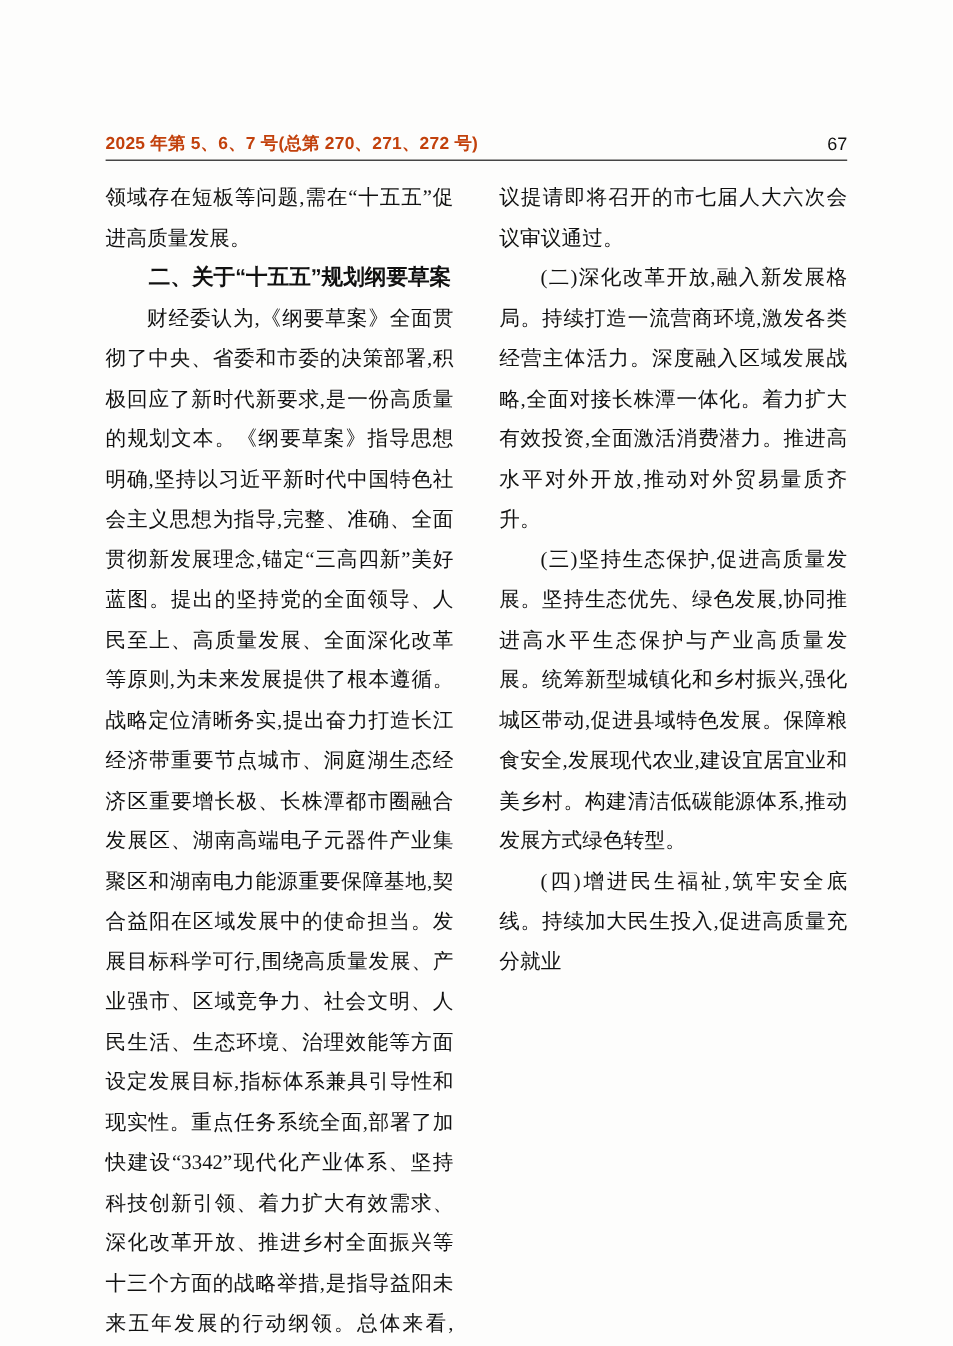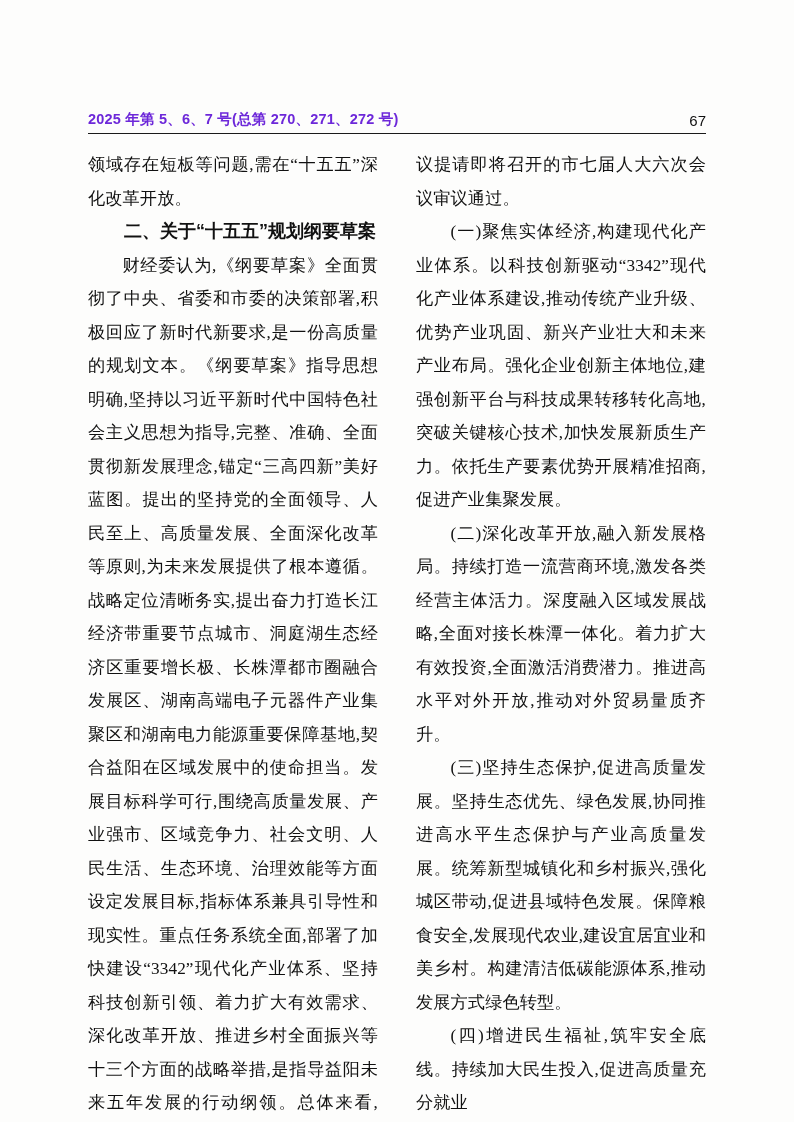--- a/index.html
+++ b/index.html
@@ -34,21 +34,21 @@
     justify-content: space-between;
     border-bottom: 1.6px solid #1a1a1a;
     padding-bottom: 4px;
     margin-bottom: 14px;
   }
   .runhead-left {
     font-family: "Liberation Sans", "DejaVu Sans", sans-serif;
     font-weight: bold;
     font-size: 14.5px;
     letter-spacing: 0.2px;
-    color: #6d28d9;
+    color: #c2410c;
   }
   .runhead-right {
     font-family: "Liberation Sans", "DejaVu Sans", sans-serif;
     font-weight: normal;
     font-size: 15px;
     color: #111;
   }
   
   .columns {
     display: flex;
@@ -88,28 +88,27 @@
   <div class="page-inner">
 
     <div class="runhead">
       <div class="runhead-left">2025 年第 5、6、7 号(总第 270、271、272 号)</div>
       <div class="runhead-right">67</div>
     </div>
 
     <div class="columns">
 
       <div class="col">
-        <p class="para">领域存在短板等问题,需在“十五五”深化改革开放。</p>
+        <p class="para">领域存在短板等问题,需在“十五五”促进高质量发展。</p>
         <h2 class="section">二、关于“十五五”规划纲要草案</h2>
         <p class="para indent">财经委认为,《纲要草案》全面贯彻了中央、省委和市委的决策部署,积极回应了新时代新要求,是一份高质量的规划文本。《纲要草案》指导思想明确,坚持以习近平新时代中国特色社会主义思想为指导,完整、准确、全面贯彻新发展理念,锚定“三高四新”美好蓝图。提出的坚持党的全面领导、人民至上、高质量发展、全面深化改革等原则,为未来发展提供了根本遵循。战略定位清晰务实,提出奋力打造长江经济带重要节点城市、洞庭湖生态经济区重要增长极、长株潭都市圈融合发展区、湖南高端电子元器件产业集聚区和湖南电力能源重要保障基地,契合益阳在区域发展中的使命担当。发展目标科学可行,围绕高质量发展、产业强市、区域竞争力、社会文明、人民生活、生态环境、治理效能等方面设定发展目标,指标体系兼具引导性和现实性。重点任务系统全面,部署了加快建设“3342”现代化产业体系、坚持科技创新引领、着力扩大有效需求、深化改革开放、推进乡村全面振兴等十三个方面的战略举措,是指导益阳未来五年发展的行动纲领。总体来看,《纲要草案》内容翔实、结构合理、措施具体,符合益阳发展实际和人民期盼。建</p>
       </div>
 
       <div class="col">
         <p class="para">议提请即将召开的市七届人大六次会议审议通过。</p>
-        <p class="para indent">(一)聚焦实体经济,构建现代化产业体系。以科技创新驱动“3342”现代化产业体系建设,推动传统产业升级、优势产业巩固、新兴产业壮大和未来产业布局。强化企业创新主体地位,建强创新平台与科技成果转移转化高地,突破关键核心技术,加快发展新质生产力。依托生产要素优势开展精准招商,促进产业集聚发展。</p>
         <p class="para indent">(二)深化改革开放,融入新发展格局。持续打造一流营商环境,激发各类经营主体活力。深度融入区域发展战略,全面对接长株潭一体化。着力扩大有效投资,全面激活消费潜力。推进高水平对外开放,推动对外贸易量质齐升。</p>
         <p class="para indent">(三)坚持生态保护,促进高质量发展。坚持生态优先、绿色发展,协同推进高水平生态保护与产业高质量发展。统筹新型城镇化和乡村振兴,强化城区带动,促进县域特色发展。保障粮食安全,发展现代农业,建设宜居宜业和美乡村。构建清洁低碳能源体系,推动发展方式绿色转型。</p>
         <p class="para indent">(四)增进民生福祉,筑牢安全底线。持续加大民生投入,促进高质量充分就业</p>
       </div>
 
     </div>
   </div>
 </div>
 
 </body></html>

